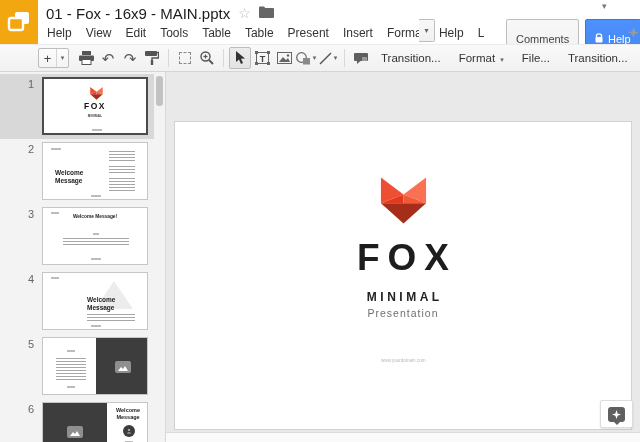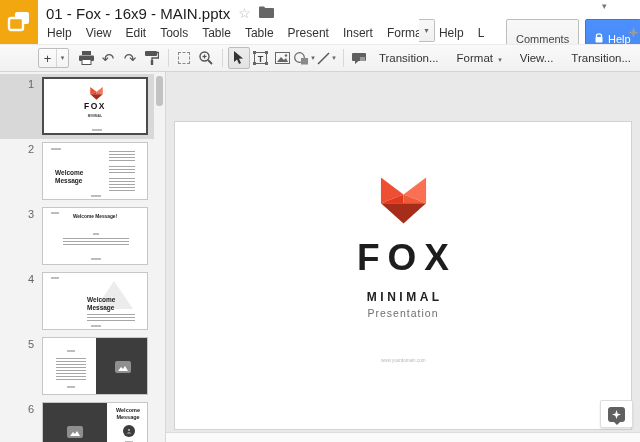--- a/index.html
+++ b/index.html
@@ -224,21 +224,21 @@
     </div>
     <div class="tsep"></div>
     <div class="tool">
       <svg width="14" height="13" viewBox="0 0 14 13">
           <path d="M1 1 Q0 1 0 2 L0 8 Q0 9 1 9 L3 9 L3 12 L6.5 9 L13 9 Q14 9 14 8 L14 2 Q14 1 13 1 Z" fill="#5f5f5f"></path>
           <rect x="8" y="5" width="5" height="4" fill="#9a9a9a"></rect>
         </svg>
     </div>
     <span class="tlabel">Transition...</span>
     <span class="tlabel"><span>Format</span> <span class="tinydrop">▾</span></span>
-    <span class="tlabel">View...</span>
+    <span class="tlabel">File...</span>
     <span class="tlabel">Transition...</span>
 
   </div>
 
   <div class="content">
 
     <div class="filmstrip">
 
       <div class="strip-row selected">
         <span class="num">1</span>

